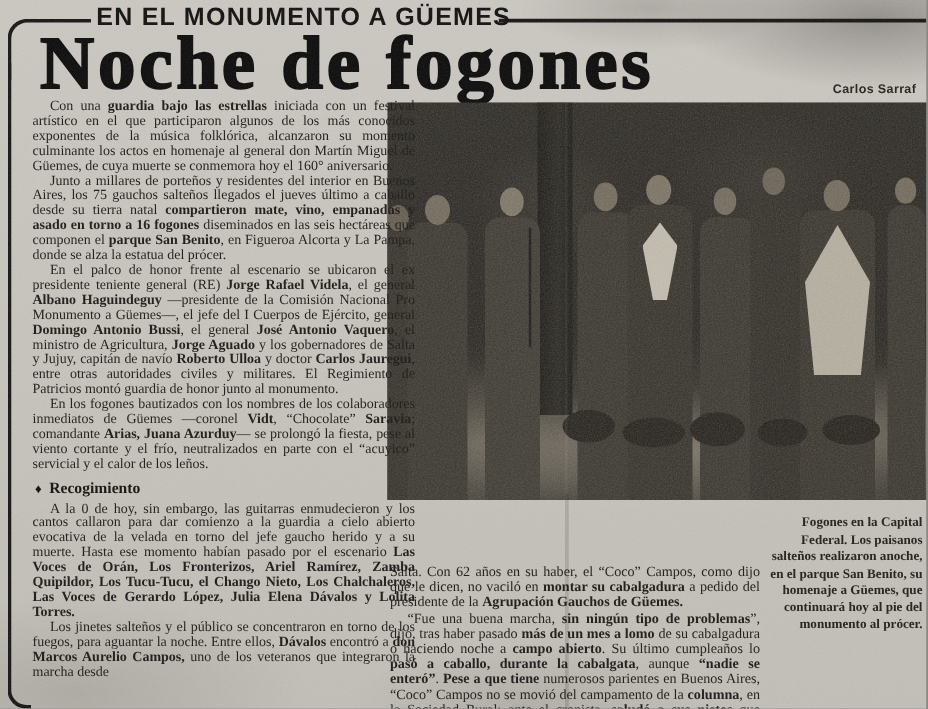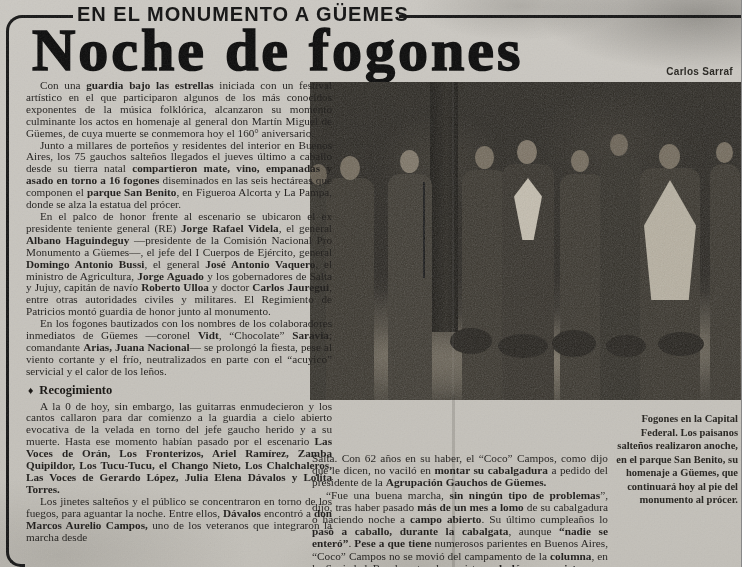--- a/index.html
+++ b/index.html
@@ -125,21 +125,21 @@
           <feColorMatrix type="saturate" values="0"></feColorMatrix>
         </filter>
       <rect width="432" height="318" filter="url(#grainP)" opacity="0.22"></rect>
     </svg>
   </div>
 
   <div class="col left-col">
       <p><span>Con una </span><b>guardia bajo las estrellas</b><span> iniciada con un festival artístico en el que participaron algunos de los más conocidos exponentes de la música folklórica, alcanzaron su momento culminante los actos en homenaje al general don Martín Miguel de Güemes, de cuya muerte se conmemora hoy el 160° aniversario.</span></p>
       <p><span>Junto a millares de porteños y residentes del interior en Buenos Aires, los 75 gauchos salteños llegados el jueves último a caballo desde su tierra natal </span><b>compartieron mate, vino, empanadas y asado en torno a 16 fogones</b><span> diseminados en las seis hectáreas que componen el </span><b>parque San Benito</b><span>, en Figueroa Alcorta y La Pampa, donde se alza la estatua del prócer.</span></p>
       <p><span>En el palco de honor frente al escenario se ubicaron el ex presidente teniente general (RE) </span><b>Jorge Rafael Videla</b><span>, el general </span><b>Albano Haguindeguy</b><span> —presidente de la Comisión Nacional Pro Monumento a Güemes—, el jefe del I Cuerpos de Ejército, general </span><b>Domingo Antonio Bussi</b><span>, el general </span><b>José Antonio Vaquero</b><span>, el ministro de Agricultura, </span><b>Jorge Aguado</b><span> y los gobernadores de Salta y Jujuy, capitán de navío </span><b>Roberto Ulloa</b><span> y doctor </span><b>Carlos Jauregui</b><span>, entre otras autoridades civiles y militares. El Regimiento de Patricios montó guardia de honor junto al monumento.</span></p>
-      <p><span>En los fogones bautizados con los nombres de los colaboradores inmediatos de Güemes —coronel </span><b>Vidt</b><span>, “Chocolate” </span><b>Saravia</b><span>; comandante </span><b>Arias, Juana Nacional</b><span>— se prolongó la fiesta, pese al viento cortante y el frío, neutralizados en parte con el “acuyico” servicial y el calor de los leños.</span></p>
+      <p><span>En los fogones bautizados con los nombres de los colaboradores inmediatos de Güemes —coronel </span><b>Vidt</b><span>, “Chocolate” </span><b>Saravia</b><span>; comandante </span><b>Arias, Juana Azurduy</b><span>— se prolongó la fiesta, pese al viento cortante y el frío, neutralizados en parte con el “acuyico” servicial y el calor de los leños.</span></p>
       <h3 class="subhead"><span class="bullet">♦</span>Recogimiento</h3>
       <p><span>A la 0 de hoy, sin embargo, las guitarras enmudecieron y los cantos callaron para dar comienzo a la guardia a cielo abierto evocativa de la velada en torno del jefe gaucho herido y a su muerte. Hasta ese momento habían pasado por el escenario </span><b>Las Voces de Orán, Los Fronterizos, Ariel Ramírez, Zamba Quipildor, Los Tucu-Tucu, el Chango Nieto, Los Chalchaleros, Las Voces de Gerardo López, Julia Elena Dávalos y Lolita Torres.</b></p>
       <p><span>Los jinetes salteños y el público se concentraron en torno de los fuegos, para aguantar la noche. Entre ellos, </span><b>Dávalos</b><span> encontró a </span><b>don Marcos Aurelio Campos,</b><span> uno de los veteranos que integraron la marcha desde</span></p>
     </div>
   <div class="col mid-col">
       <p><span>Salta. Con 62 años en su haber, el “Coco” Campos, como dijo que le dicen, no vaciló en </span><b>montar su cabalgadura</b><span> a pedido del presidente de la </span><b>Agrupación Gauchos de Güemes.</b></p>
       <p><span>“Fue una buena marcha, </span><b>sin ningún tipo de problemas</b><span>”, dijo, tras haber pasado </span><b>más de un mes a lomo</b><span> de su cabalgadura o haciendo noche a </span><b>campo abierto</b><span>. Su último cumpleaños lo </span><b>pasó a caballo, durante la cabalgata</b><span>, aunque </span><b>“nadie se enteró”</b><span>. </span><b>Pese a que tiene</b><span> numerosos parientes en Buenos Aires, “Coco” Campos no se movió del campamento de la </span><b>columna</b><span>, en la Sociedad Rural: ante el cronista, </span><b>saludó a sus nietos</b><span> que habían acudido para verlo en la </span><b>velada junto al</b><span> monumento.</span></p>
     </div>
   <div class="col caption-col">
       <p><b>Fogones en la Capital Federal. Los paisanos salteños realizaron anoche, en el parque San Benito, su homenaje a Güemes, que continuará hoy al pie del monumento al prócer.</b></p>

